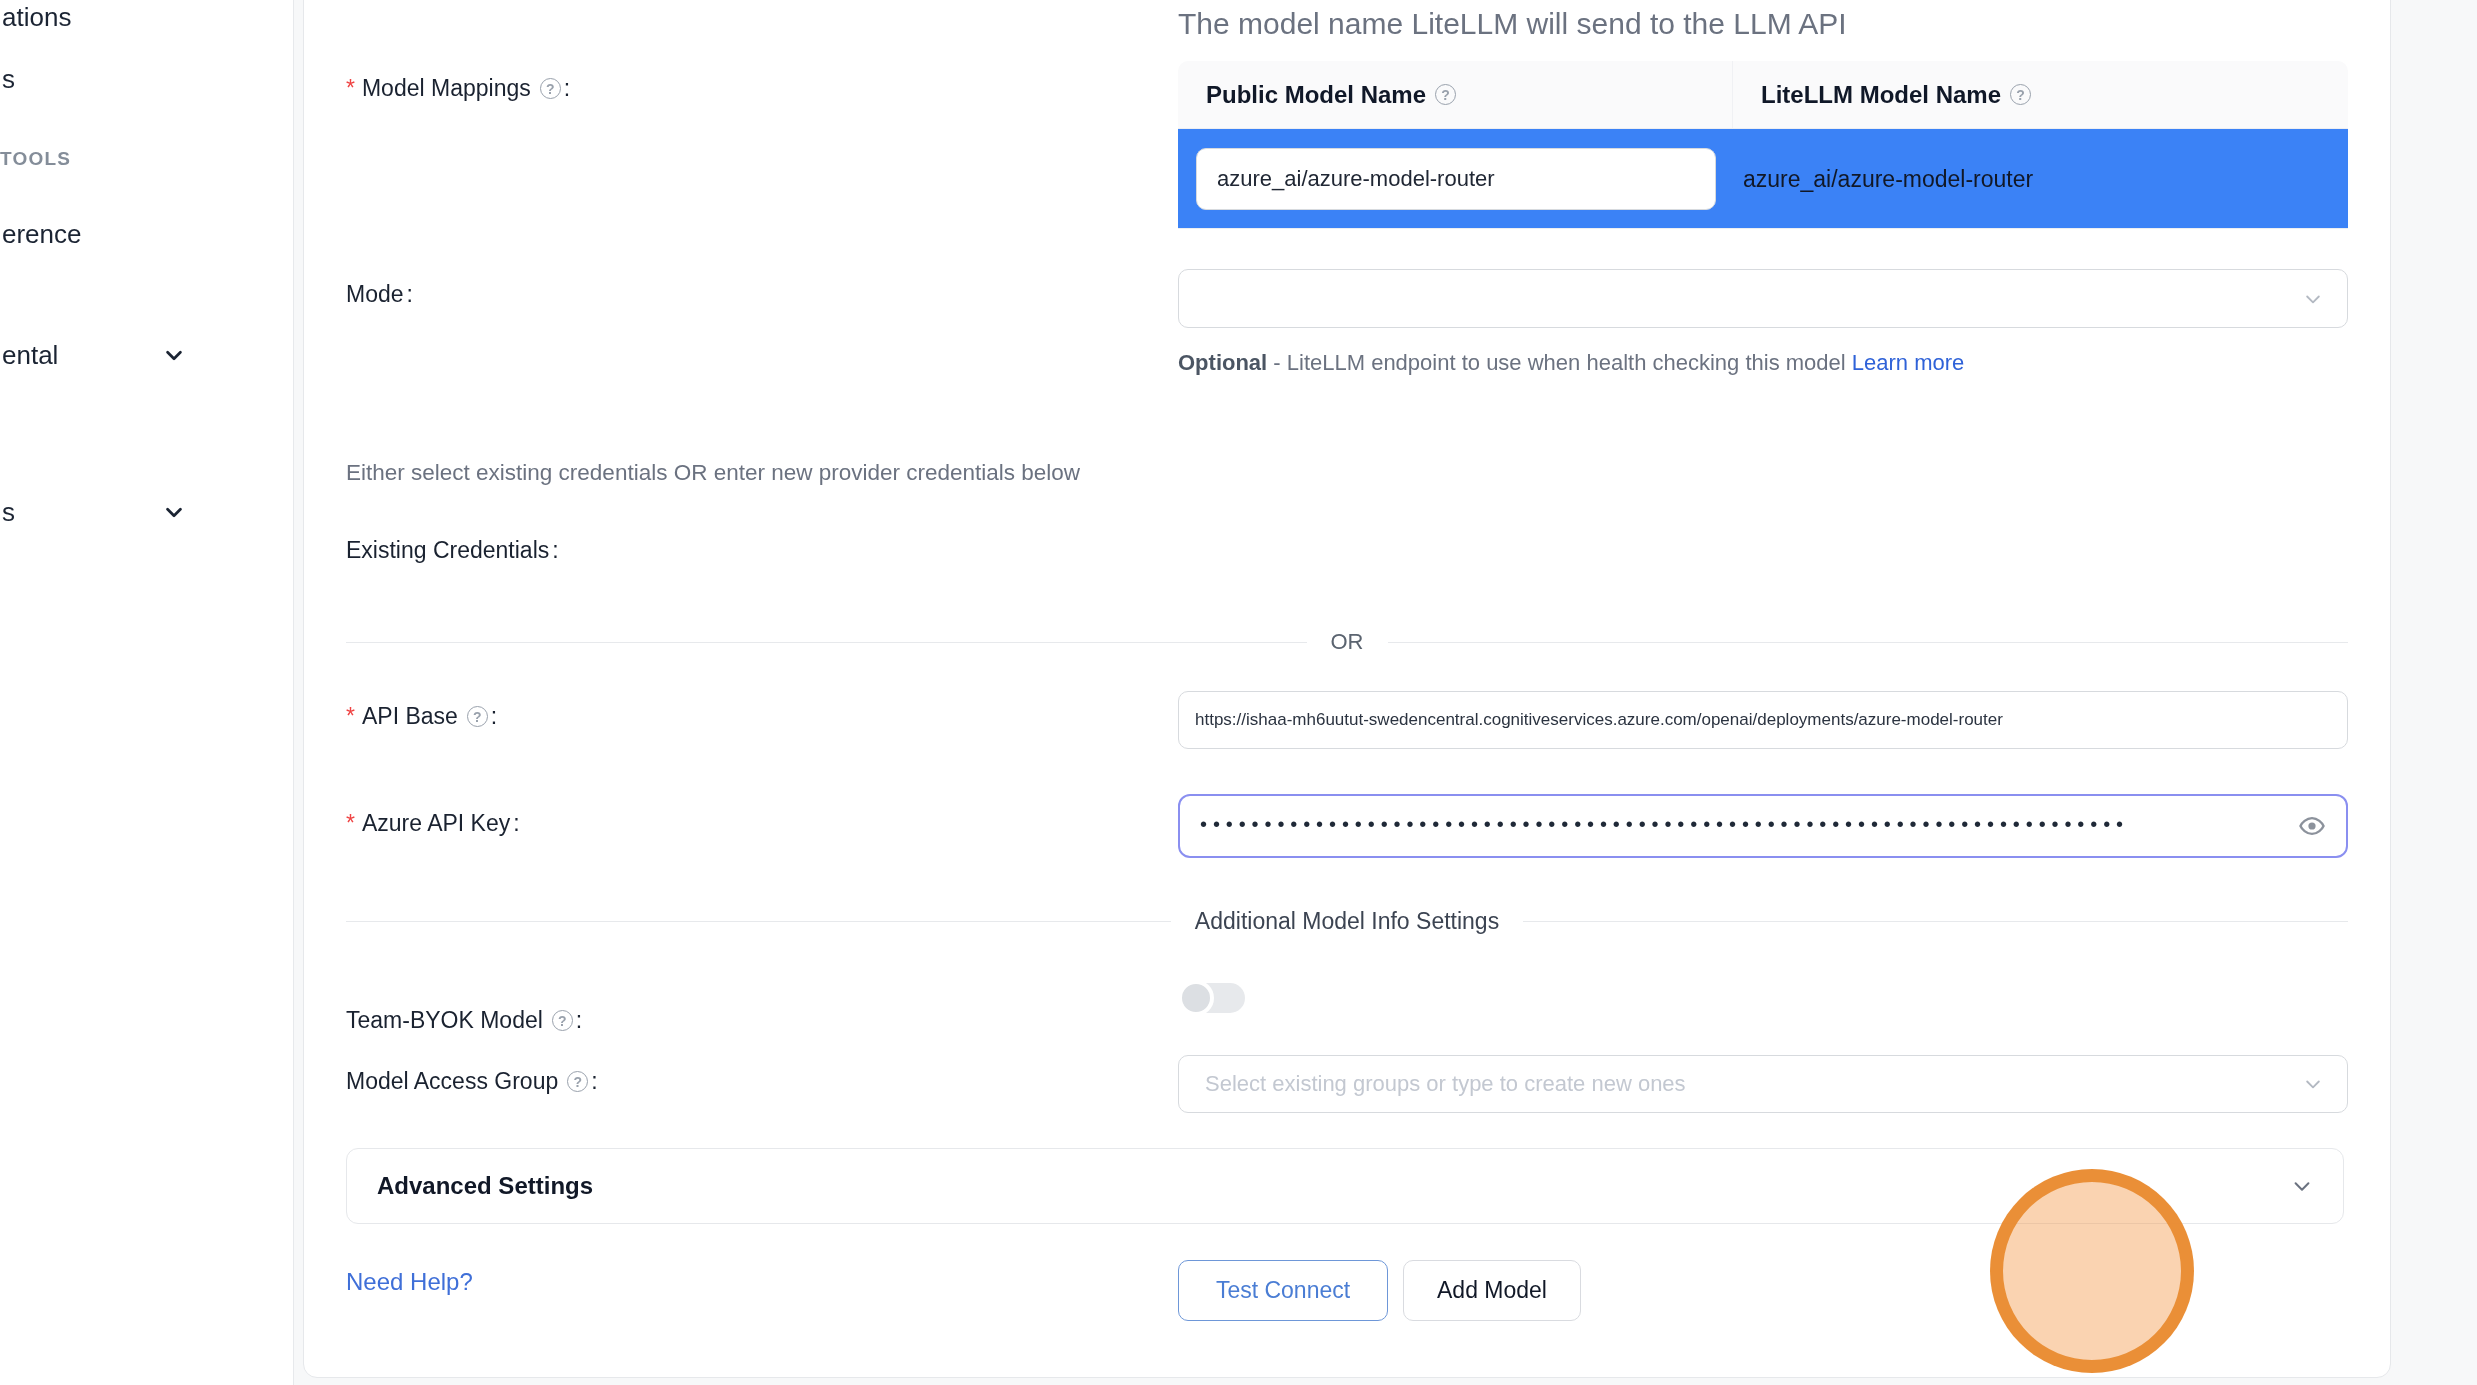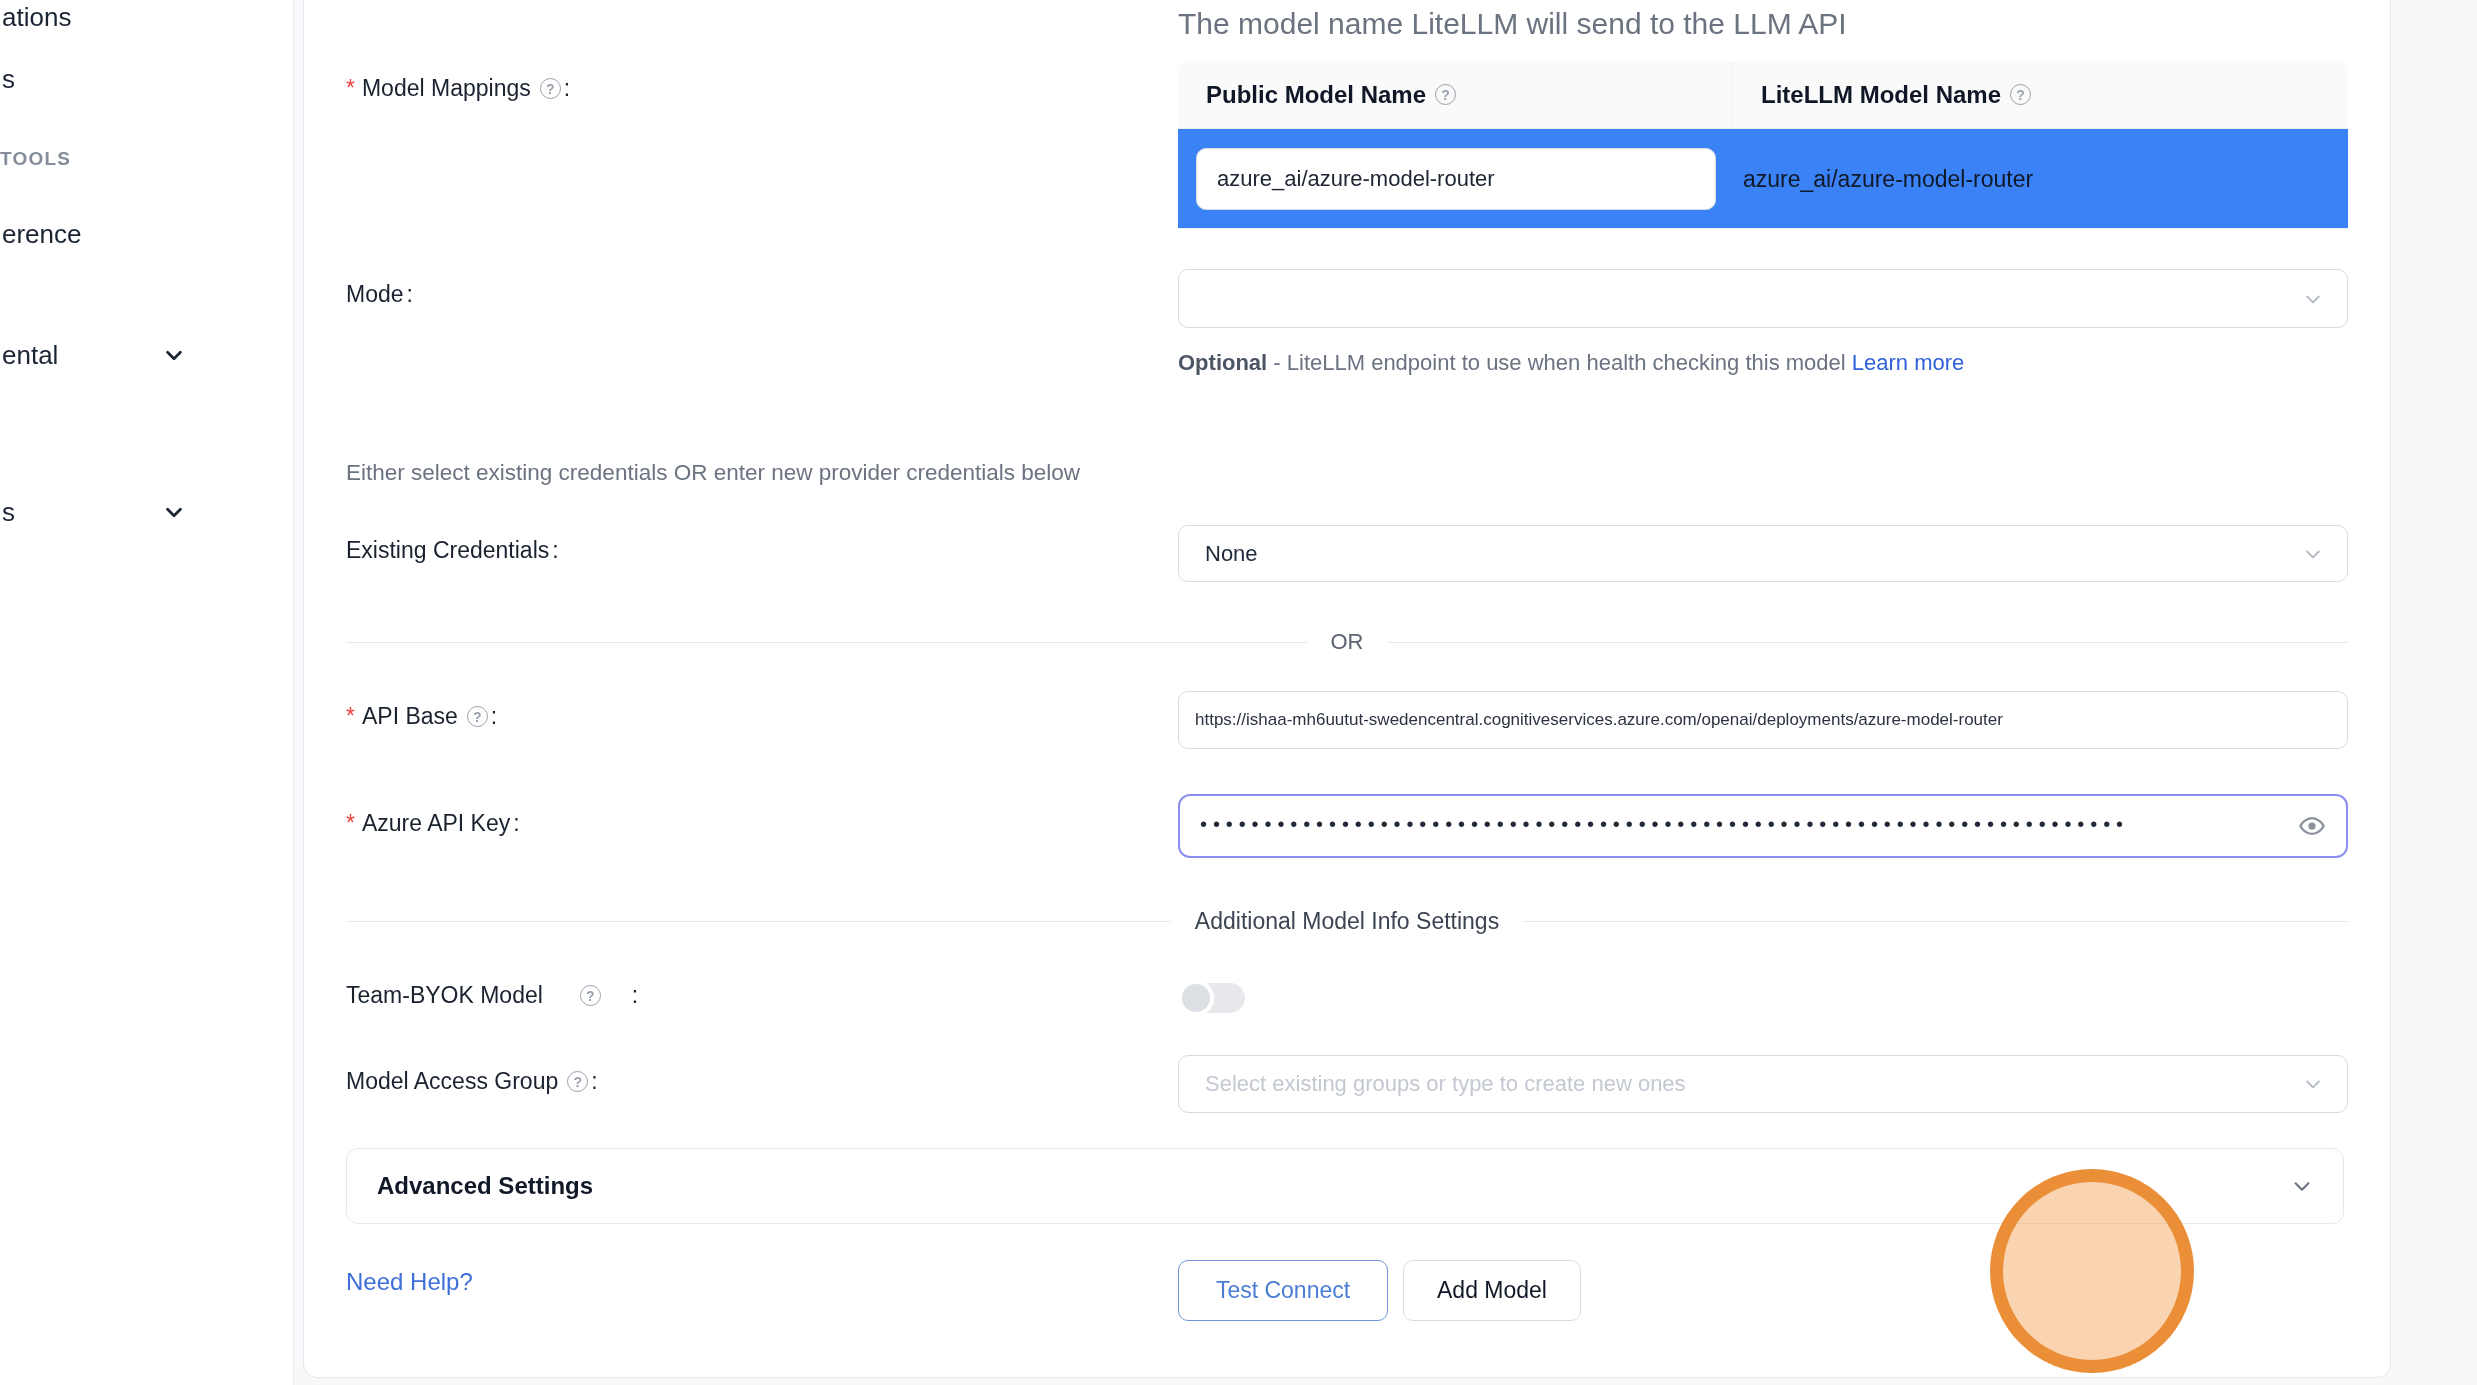--- a/index.html
+++ b/index.html
@@ -161,26 +161,20 @@
     <div class="opt-hint">
       <span class="opt-b">Optional</span><span> - LiteLLM endpoint to use when health checking this model </span><a class="link">Learn more</a>
     </div>
 
     <div class="note">Either select existing credentials OR enter new provider credentials below</div>
 
     <div class="row-label" style="top:566px;">
       <span>Existing Credentials</span>
         <span class="colon">:</span>
     </div>
-    <div class="select" style="top:554px; height:57px;">
-      <span style="padding-left:26px;">None</span>
-      <svg class="chev" viewBox="0 0 24 24">
-        <polyline points="5,9 12,16 19,9" fill="none" stroke="#b3b9c2" stroke-width="2.2" stroke-linecap="round" stroke-linejoin="round"></polyline>
-      </svg>
-    </div>
 
     <div class="divider" style="top:658px;">
       <div class="line"></div>
       <span class="or-text">OR</span>
       <div class="line"></div>
     </div>
 
     <div class="row-label" style="top:732px;">
       <span class="req">*</span>
       <span>API Base</span>
@@ -201,21 +195,21 @@
         <circle cx="12" cy="12" r="3.1" fill="#8c929c"></circle>
       </svg>
     </div>
 
     <div class="divider" style="top:937px;">
       <div class="line"></div>
       <span class="div-title">Additional Model Info Settings</span>
       <div class="line"></div>
     </div>
 
-    <div class="row-label" style="top:1011px;gap:28px;">
+    <div class="row-label" style="top:1036px;">
       <span>Team-BYOK Model</span>
       <span class="qicon">?</span>
       <span class="colon">:</span>
     </div>
     <div class="toggle">
       <div class="knob"></div>
     </div>
 
     <div class="row-label" style="top:1097px;">
       <span>Model Access Group</span>

